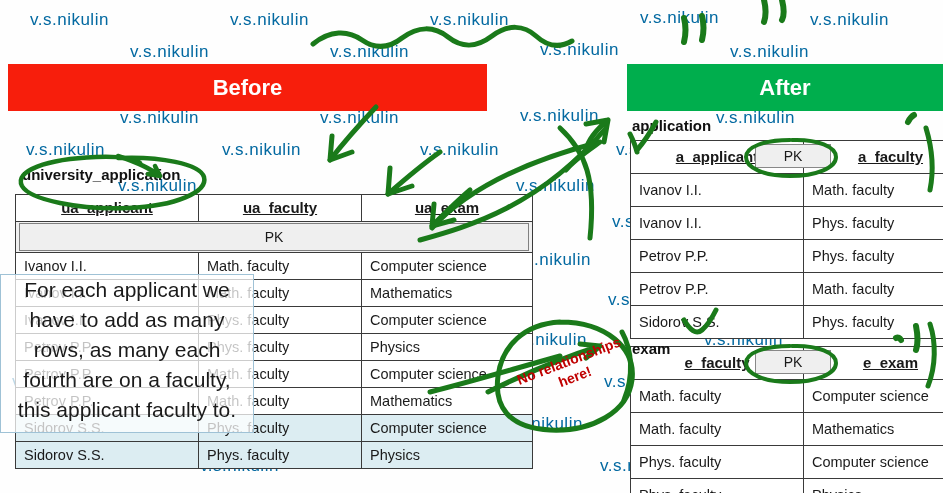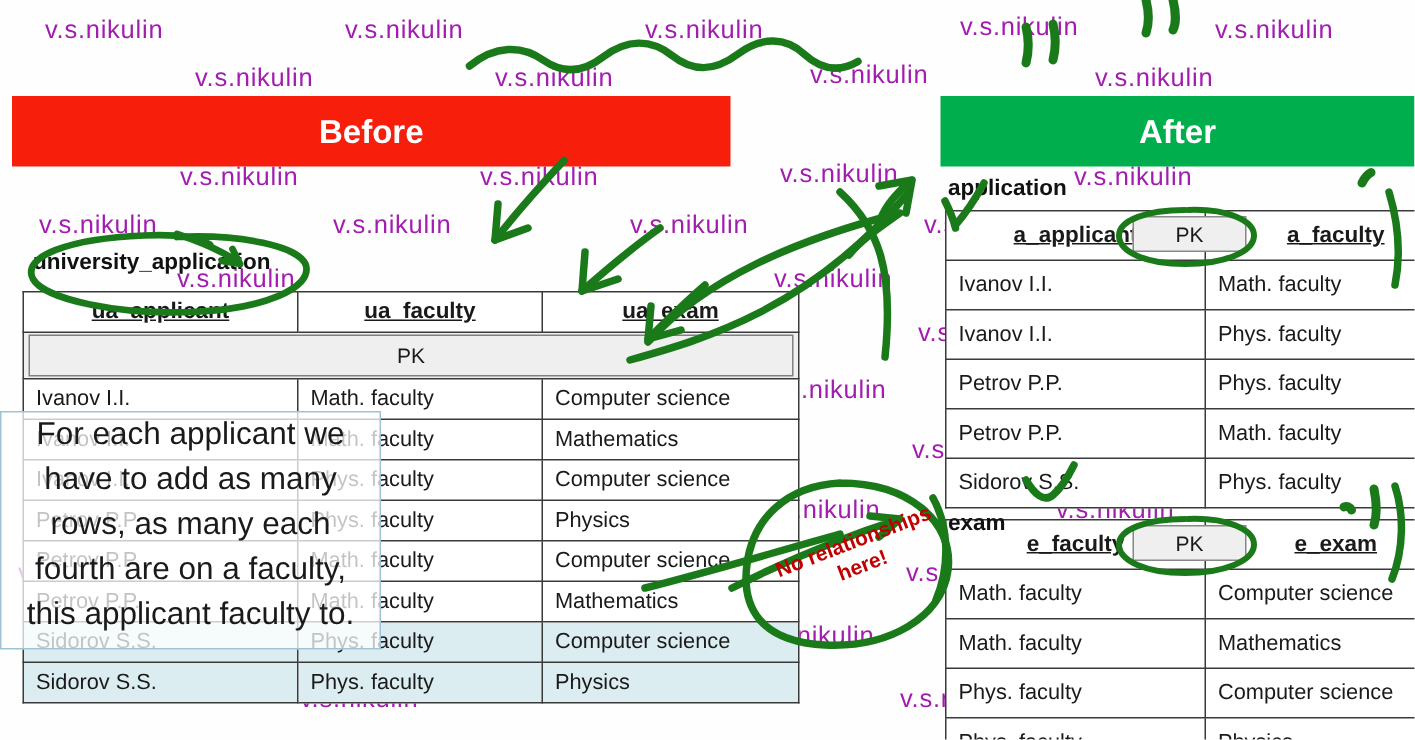--- a/index.html
+++ b/index.html
@@ -7,21 +7,21 @@
     width:943px;height:493px;
     background:#ffffff;
     font-family:"Liberation Sans", sans-serif;
     overflow:hidden;
     position:relative;
   }
   #slide{position:absolute;left:0;top:0;width:943px;height:493px;overflow:hidden;background:#fefefe;}
 
   
   .wm-layer{position:absolute;inset:0;pointer-events:none;z-index:1;}
-  .wm{position:absolute;color:#a21caf;font-size:17px;letter-spacing:.5px;
+  .wm{position:absolute;color:#0369a1;font-size:17px;letter-spacing:.5px;
       font-family:"Liberation Sans",sans-serif;white-space:nowrap;}
 
   
   .title{position:absolute;left:18px;top:2px;font-size:26px;color:#404040;
          font-family:"Liberation Sans",sans-serif;letter-spacing:-.2px;z-index:5;}
 
   
   .banner{position:absolute;color:#fff;font-weight:bold;font-size:22px;
           display:flex;align-items:center;justify-content:center;z-index:4;}
   .banner-before{left:8px;top:64px;width:479px;height:47px;background:#f71e0c;}

